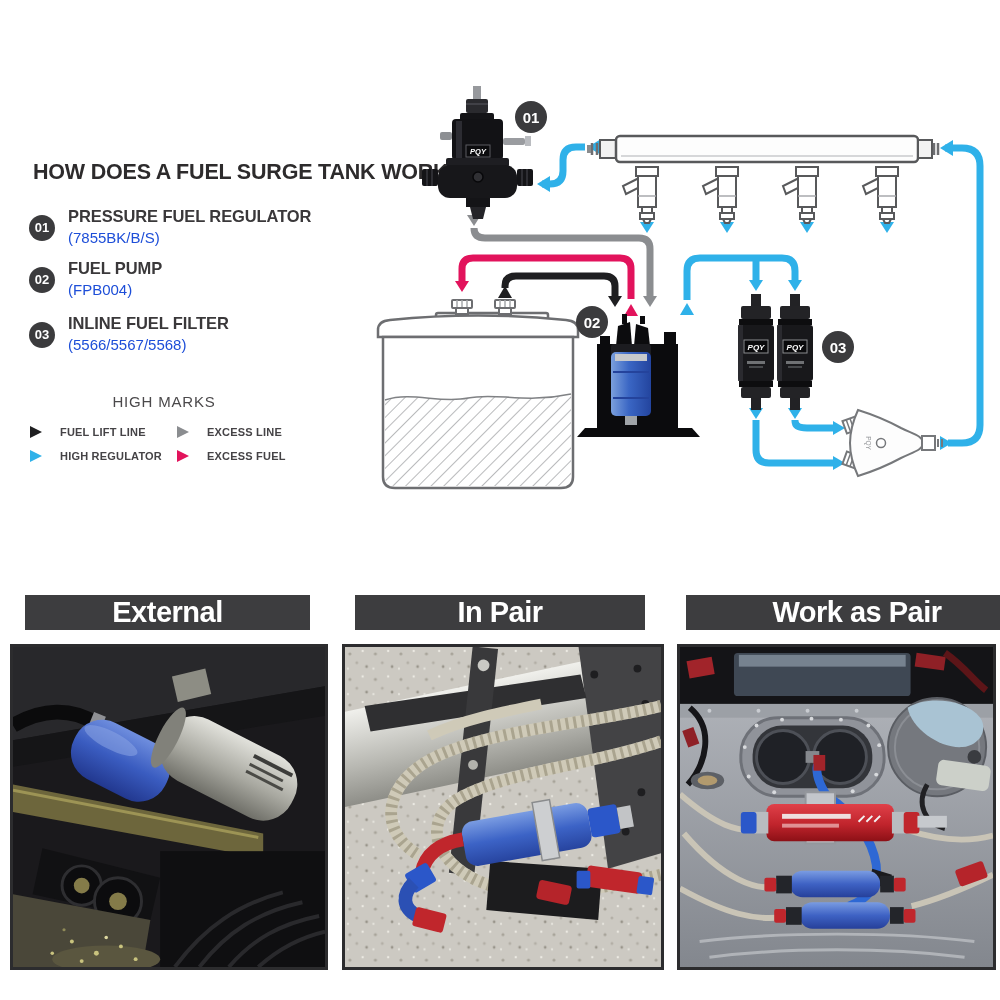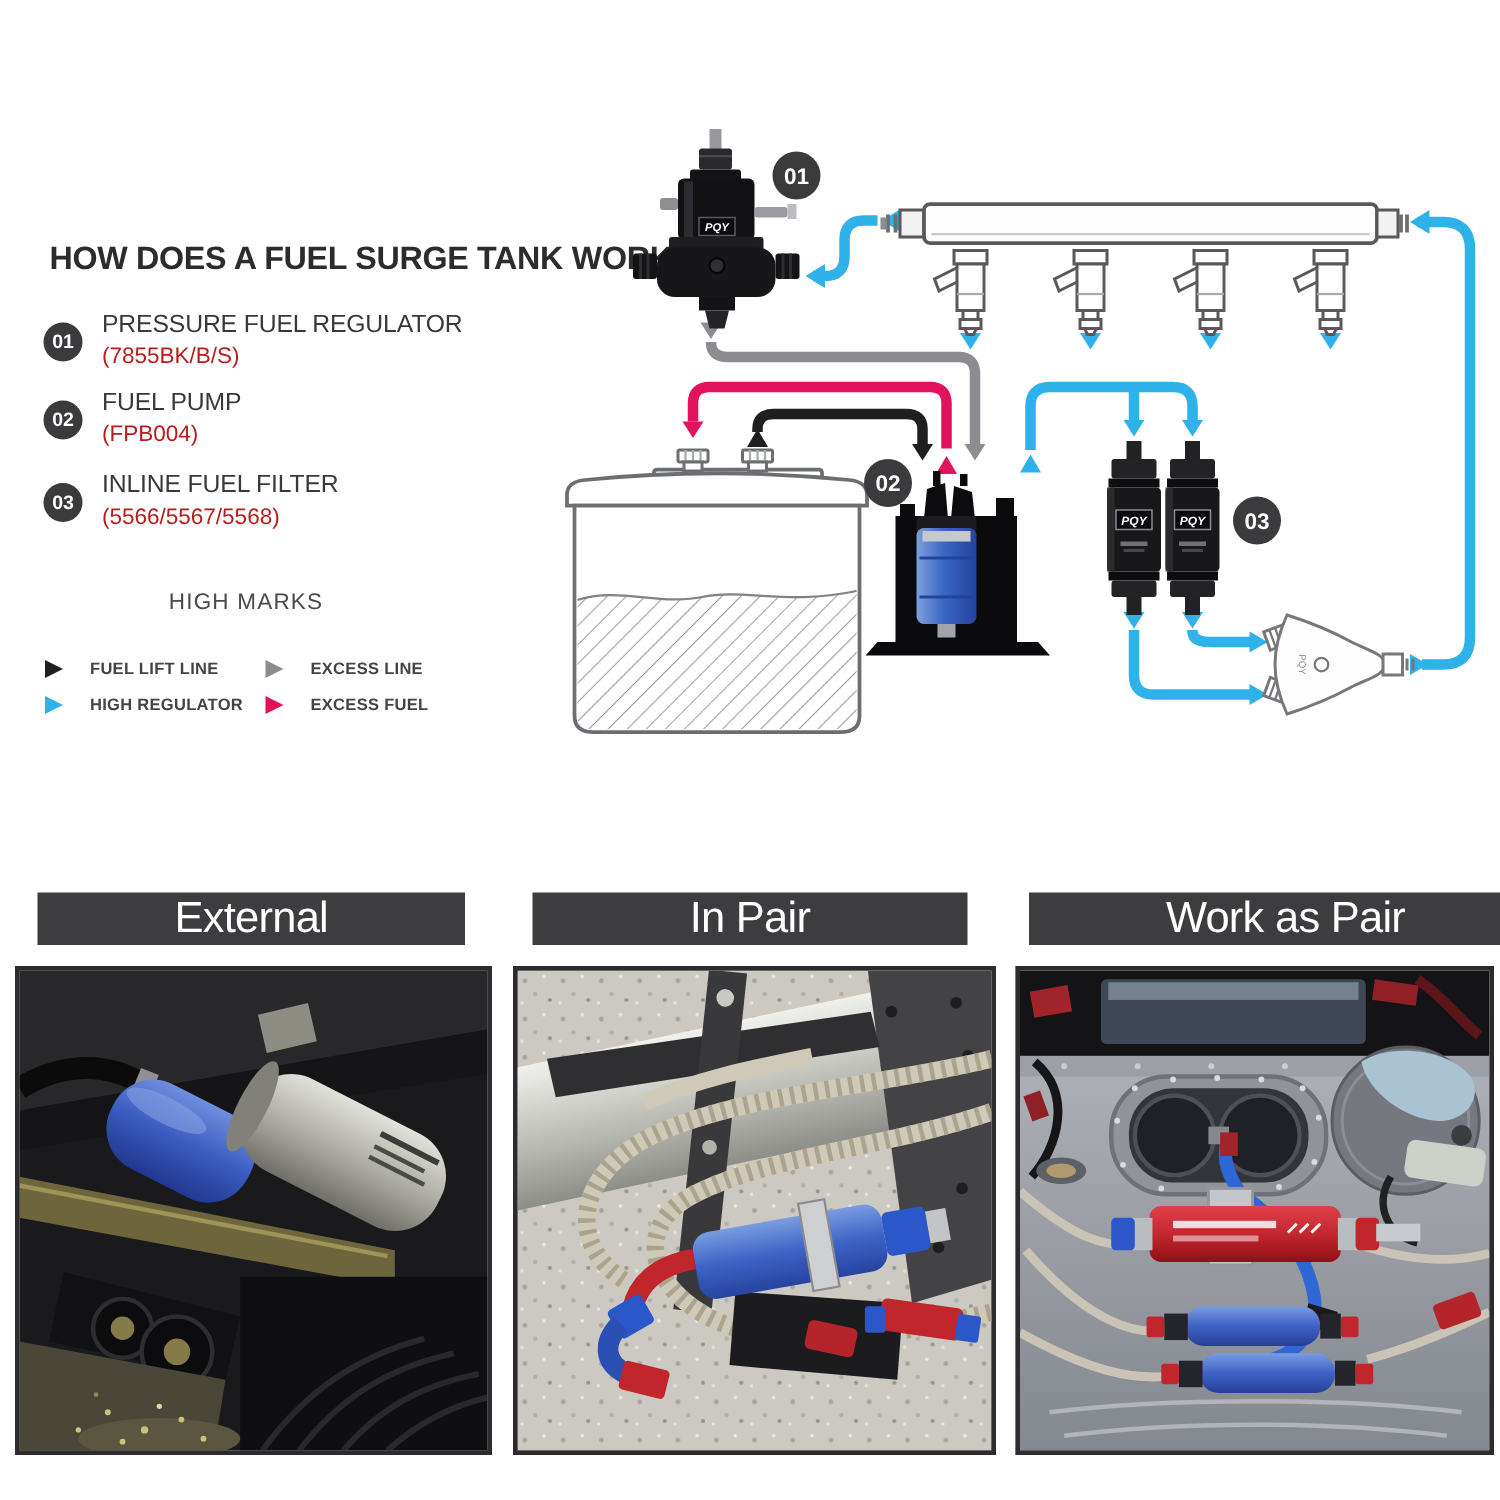--- a/index.html
+++ b/index.html
@@ -5,35 +5,35 @@
   html,body{margin:0;padding:0}
   body{width:1000px;height:1000px;background:#fff;position:relative;overflow:hidden;
        font-family:"Liberation Sans",sans-serif;-webkit-font-smoothing:antialiased}
 
   .page-title{position:absolute;left:33px;top:146px;font-size:21.5px;font-weight:bold;
               color:#2d2b2c;letter-spacing:-0.2px;white-space:nowrap}
 
   .part-item{position:absolute;left:29px;display:flex;gap:13px}
   .badge-c{width:26px;height:26px;border-radius:50%;background:#3b3b3d;color:#fff;
            font-size:13px;font-weight:bold;text-align:center;line-height:26px;margin-top:9px;flex:none}
-  .part-label{font-size:16.5px;font-weight:normal;color:#3a383a;line-height:21px;letter-spacing:-0.1px;white-space:nowrap}
-  .part-model{font-size:15px;color:#b91c1c;line-height:22px;white-space:nowrap}
+  .part-label{font-size:16.5px;font-weight:bold;color:#3a383a;line-height:21px;letter-spacing:-0.1px;white-space:nowrap}
+  .part-model{font-size:15px;color:#1d4ed8;line-height:22px;white-space:nowrap}
 
   .flow-marks{position:absolute;left:28px;top:393px;width:272px}
   .fm-title{font-size:15px;color:#4b494b;text-align:center;letter-spacing:.8px}
-  .fm-grid{margin-top:28px;display:grid;grid-template-columns:16px 99px 16px auto;
+  .fm-grid{margin-top:14px;display:grid;grid-template-columns:16px 99px 16px auto;
            column-gap:16px;row-gap:8px;align-items:center}
   .fm-label{font-size:11px;font-weight:bold;color:#454346;letter-spacing:.2px;white-space:nowrap}
   .fm-arrow{display:block}
 
   .diagram-svg{position:absolute;left:0;top:0}
   .flow-line{fill:none;stroke-width:7;stroke-linecap:butt}
 
   .panel-header{position:absolute;top:595px;height:35px;background:#3d3d3f;color:#fff;
-                font-size:29px;font-weight:normal;text-align:center;line-height:34px;letter-spacing:-0.5px}
+                font-size:29px;font-weight:bold;text-align:center;line-height:34px;letter-spacing:-0.5px}
   #hdr-0{left:25px;width:285px}
   #hdr-1{left:355px;width:290px}
   #hdr-2{left:686px;width:342px}
 
   .photo{position:absolute;top:644px;height:326px;border:3px solid #2c2c2e;box-sizing:border-box;
          overflow:hidden;margin:0;padding:0;background:#888}
   #photo-0{left:10px;width:318px}
   #photo-1{left:342px;width:322px}
   #photo-2{left:677px;width:319px}
   .photo svg{display:block;width:100%;height:100%}

